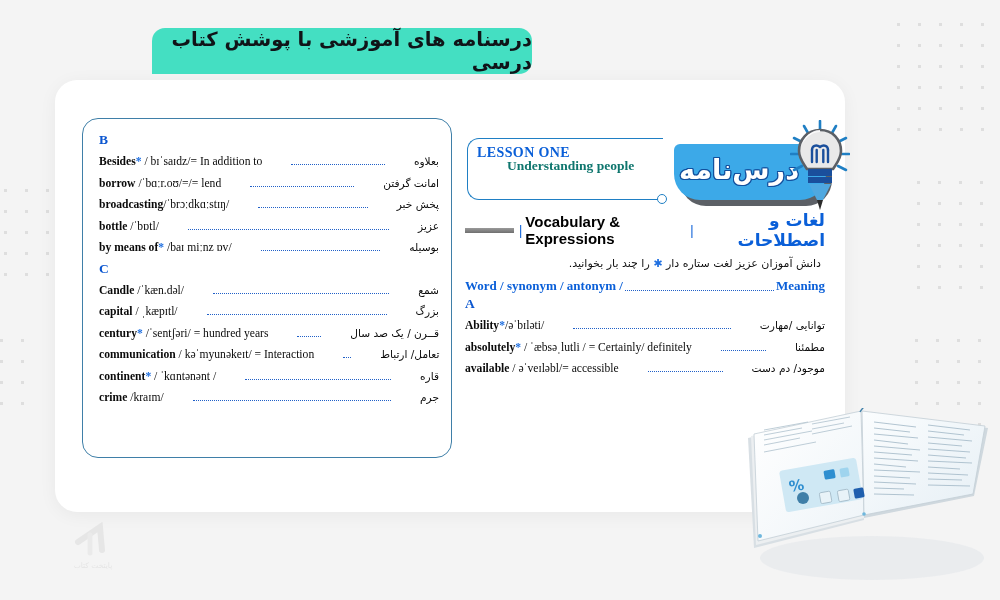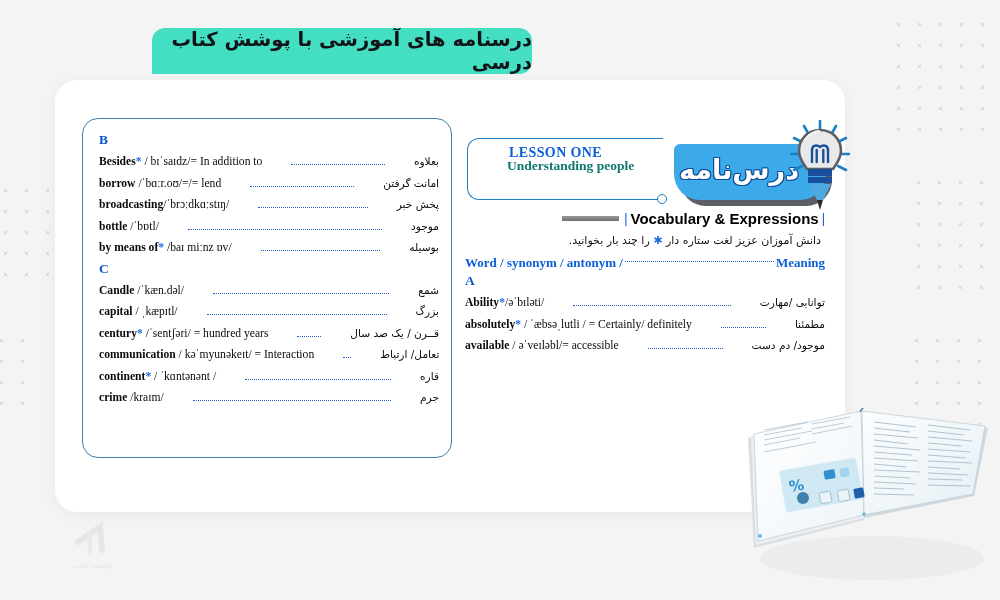--- a/index.html
+++ b/index.html
@@ -137,21 +137,21 @@
     right: -4px;
     bottom: -4.5px;
     width: 8px;
     height: 8px;
     border: 1.6px solid #1f7fc4;
     border-radius: 50%;
     background: #fff;
   }
   .lesson-one {
     position: absolute;
-    left: 44px;
+    left: 12px;
     top: 21px;
     color: #0a5fd8;
     font-weight: 700;
     font-size: 14px;
     letter-spacing: 0.4px;
   }
   .lesson-sub {
     position: absolute;
     left: 42px;
     top: 34px;
@@ -234,21 +234,21 @@
     direction: rtl;
     font-family: "DejaVu Sans", sans-serif;
     font-size: 11px;
     color: #111;
     margin: 7px 4px 8px 0;
   }
   .vocab-note .starmark { color: #1f6fe0; }
 
   .word-head {
     display: flex;
-    align-items: center;
+    align-items: flex-end;
     color: #0a5fd8;
     font-weight: 700;
     font-size: 13px;
     white-space: nowrap;
   }
   .word-head .leader { border-bottom-color: #2060c8; }
 
   
   .book {
     position: absolute;
@@ -310,21 +310,21 @@
 
     <div class="entry">
       <span class="en"><span>broadcasting</span><span class="star"></span><span class="plain">/ˈbrɔːdkɑːstɪŋ/</span></span>
       <span class="leader"></span>
       <span class="fa">پخش خبر</span>
     </div>
 
     <div class="entry">
       <span class="en"><span>bottle</span><span class="star"></span><span class="plain"> /ˈbɒtl/</span></span>
       <span class="leader"></span>
-      <span class="fa">موجود</span>
+      <span class="fa">عزیز</span>
     </div>
 
     <div class="entry">
       <span class="en"><span>by means of</span><span class="star">*</span><span class="plain"> /baɪ miːnz ɒv/</span></span>
       <span class="leader"></span>
       <span class="fa">بوسیله</span>
     </div>
 
     <div class="sec-letter">C</div>
 
@@ -401,20 +401,21 @@
           <path d="M27 80 L33 80 L30 90 Z" fill="#2b2b2b"></path>
         </svg>
       </div>
     </div>
 
     <div class="vocab-head">
       <span class="gray-bar"></span>
       <span class="pipe">|</span>
       <span class="vocab-en">Vocabulary &amp; Expressions</span>
       <span class="pipe">|</span>
+      <span class="vocab-fa">لغات و اصطلاحات</span>
     </div>
 
     <div class="vocab-note">
       <span>دانش آموزان عزیز لغت ستاره دار </span><span class="starmark">✱</span><span> را  چند بار بخوانید.</span>
     </div>
 
     <div class="word-head">
       <span>Word / synonym / antonym /</span>
       <span class="leader"></span>
       <span>Meaning</span>

